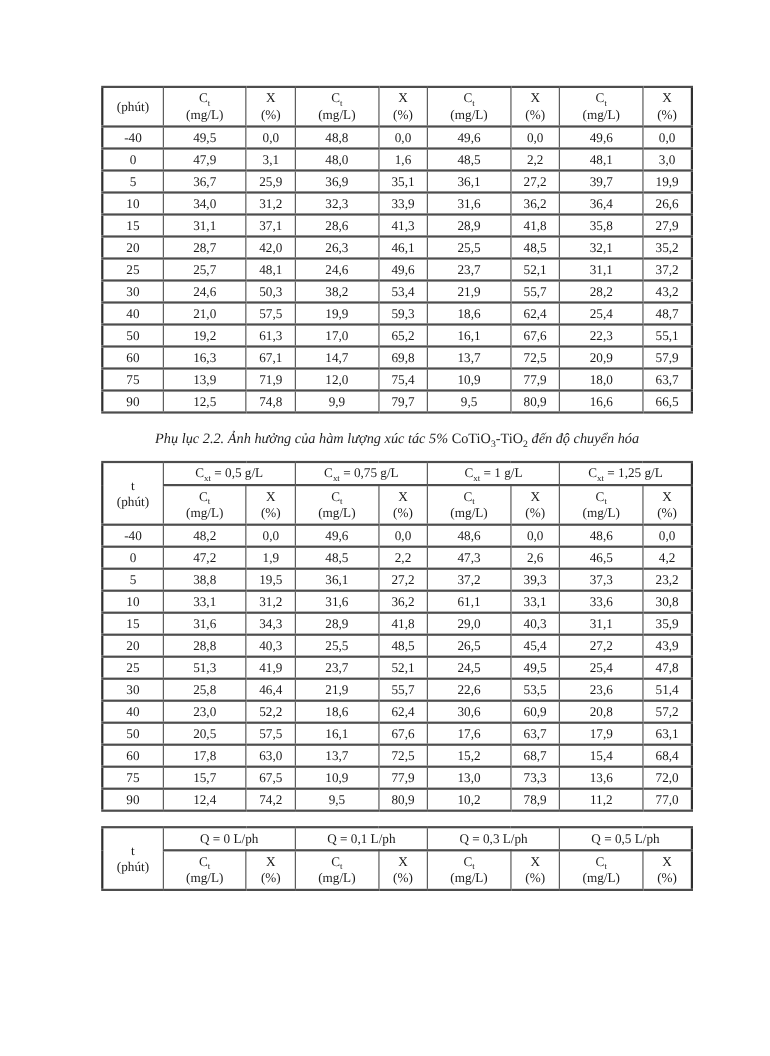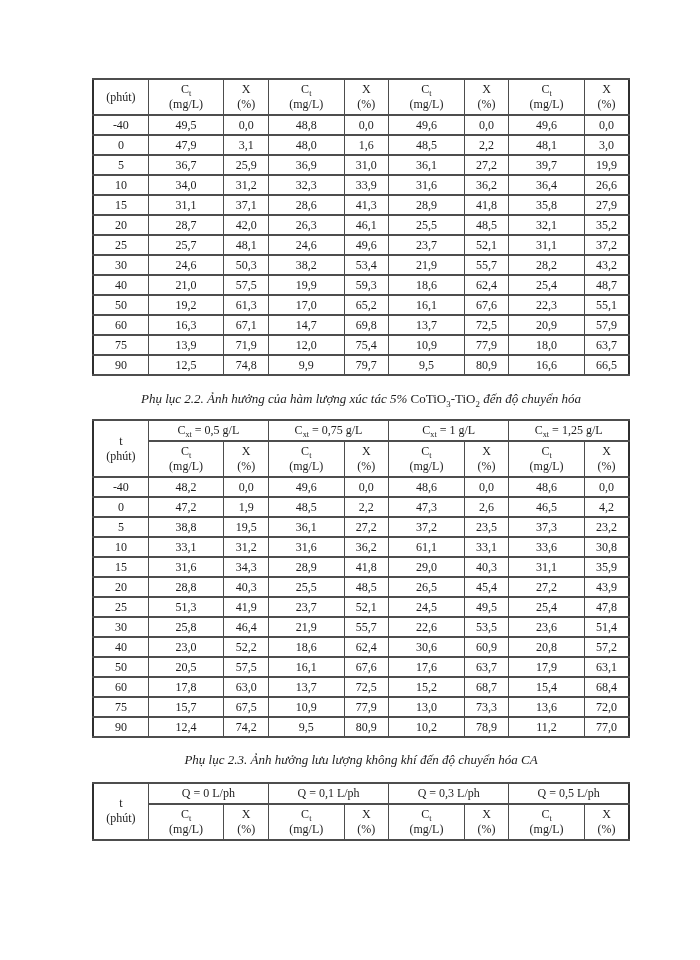--- a/index.html
+++ b/index.html
@@ -89,21 +89,21 @@
             <td>48,5</td>
             <td>2,2</td>
             <td>48,1</td>
             <td>3,0</td>
           </tr>
           <tr>
             <td>5</td>
             <td>36,7</td>
             <td>25,9</td>
             <td>36,9</td>
-            <td>31,0</td>
+            <td>35,1</td>
             <td>36,1</td>
             <td>27,2</td>
             <td>39,7</td>
             <td>19,9</td>
           </tr>
           <tr>
             <td>10</td>
             <td>34,0</td>
             <td>31,2</td>
             <td>32,3</td>
@@ -273,21 +273,21 @@
             <td>46,5</td>
             <td>4,2</td>
           </tr>
           <tr>
             <td>5</td>
             <td>38,8</td>
             <td>19,5</td>
             <td>36,1</td>
             <td>27,2</td>
             <td>37,2</td>
-            <td>23,5</td>
+            <td>39,3</td>
             <td>37,3</td>
             <td>23,2</td>
           </tr>
           <tr>
             <td>10</td>
             <td>33,1</td>
             <td>31,2</td>
             <td>31,6</td>
             <td>36,2</td>
             <td>61,1</td>
@@ -390,23 +390,20 @@
             <td>9,5</td>
             <td>80,9</td>
             <td>10,2</td>
             <td>78,9</td>
             <td>11,2</td>
             <td>77,0</td>
           </tr>
         </tbody>
     </table>
 
-    <p class="caption c23">
-      <span class="cap-line1"><span class="cap-label">Phụ lục 2.3.</span><span class="cap-italic"> Ảnh hưởng lưu lượng không khí đến độ chuyển hóa CA</span></span>
-    </p>
 
     <table class="data-table tbl-bottom" data-table="table3">
       <colgroup>
         <col class="col-t">
           <col class="col-ct">
           <col class="col-x">
         <col class="col-ct">
           <col class="col-x">
           <col class="col-ct">
         <col class="col-x">

